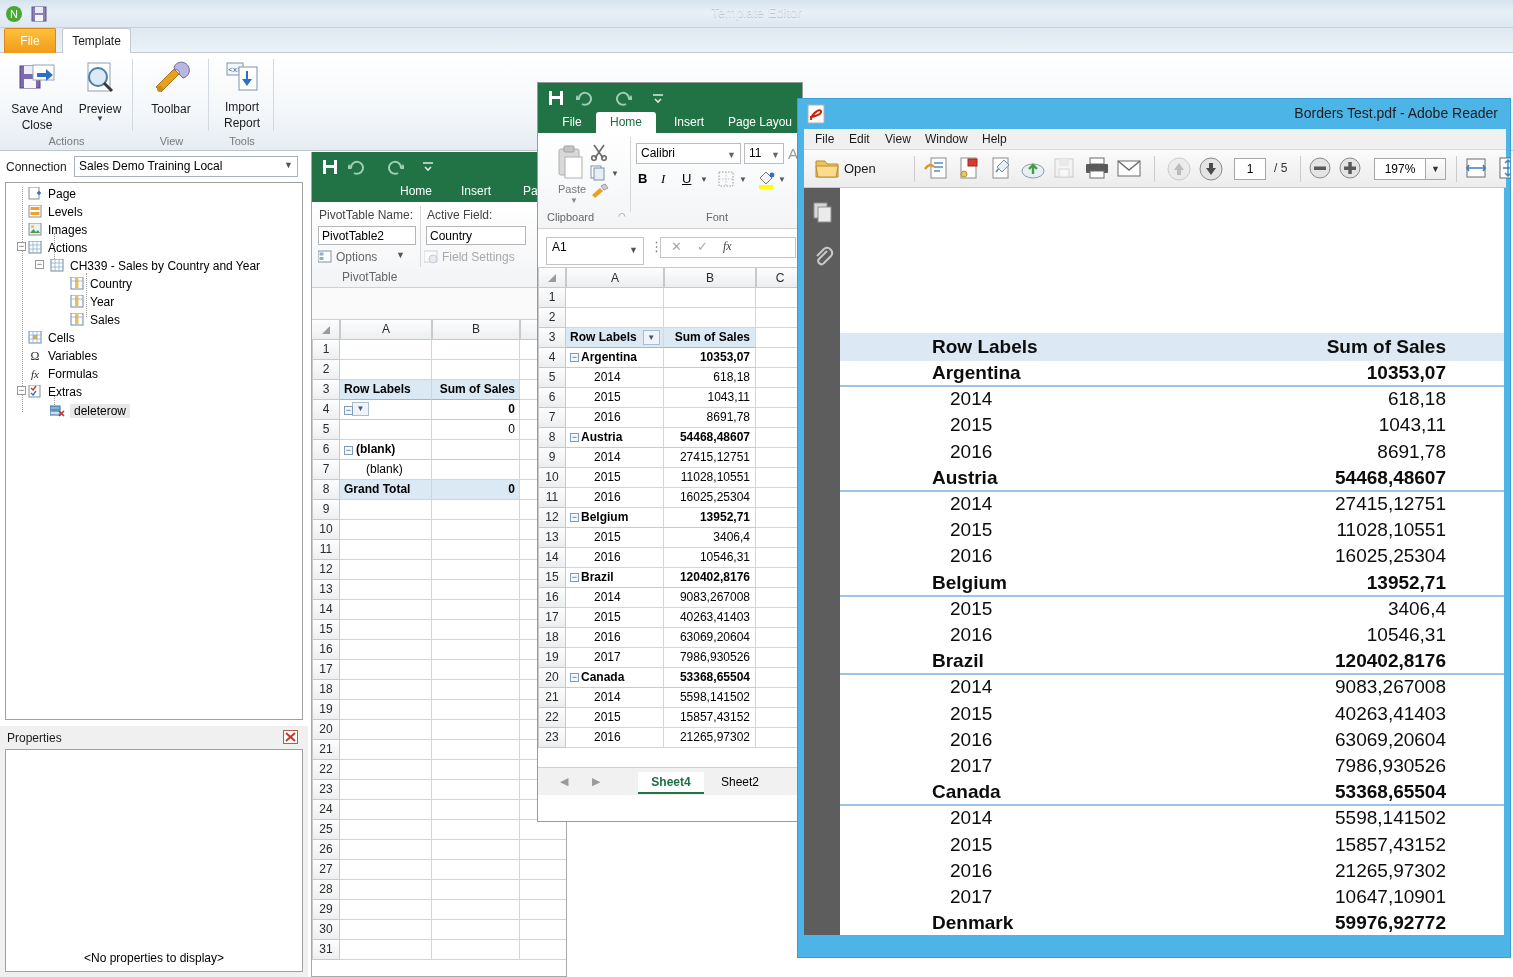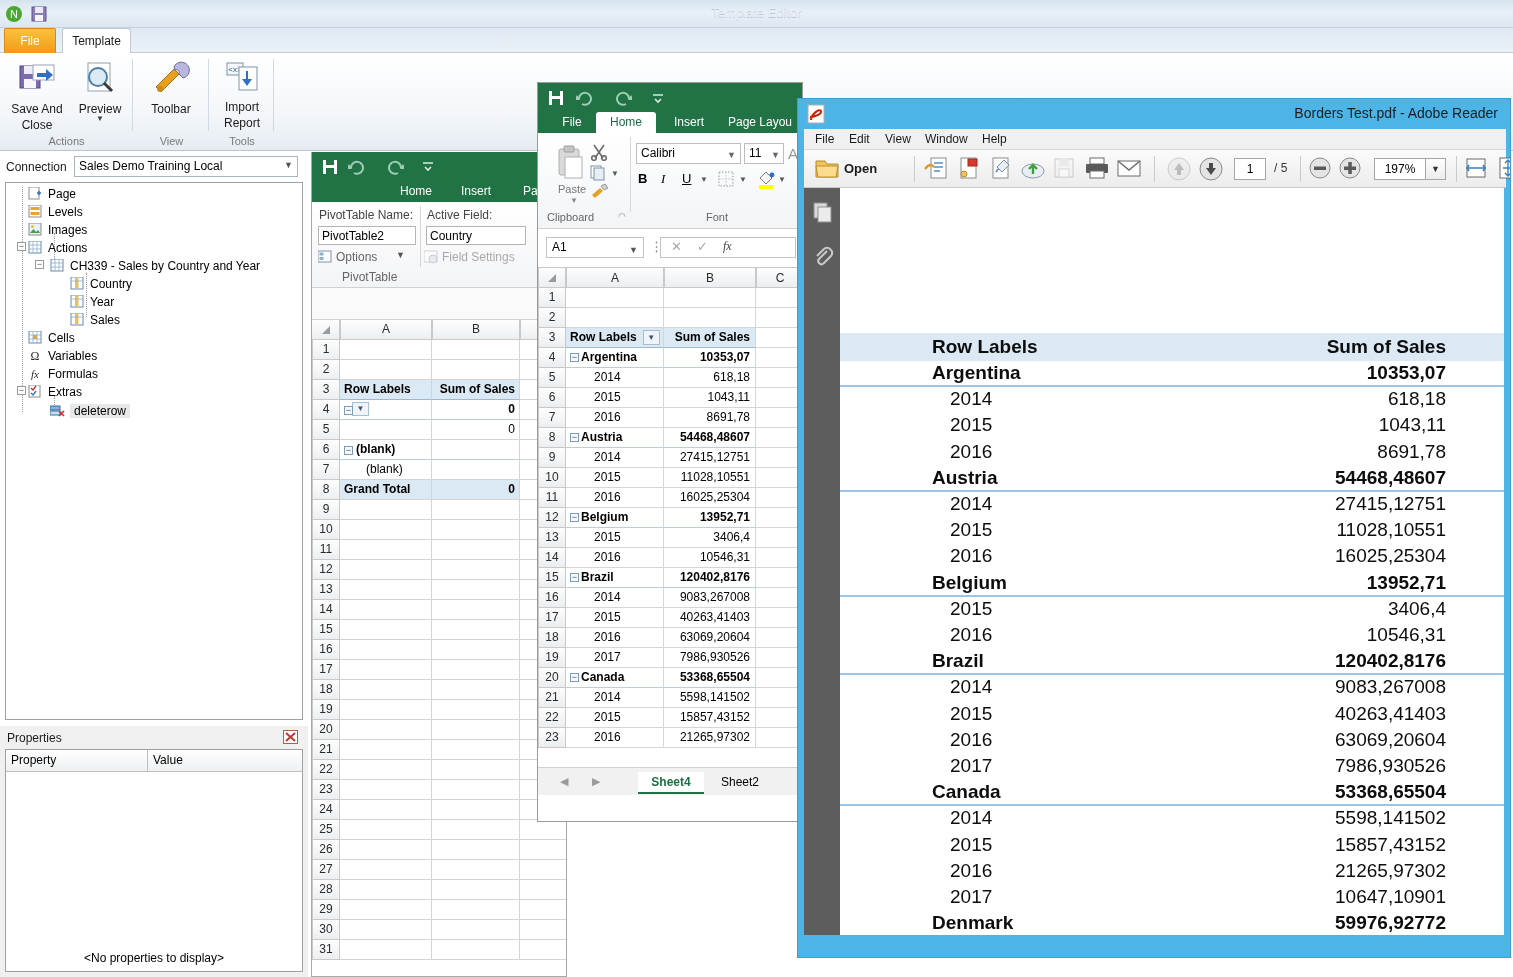--- a/index.html
+++ b/index.html
@@ -139,21 +139,21 @@
   #excel2 {
     position:absolute; left:537px; top:82px; width:266px; height:740px;
     background:#fff; border:1px solid #9a9a9a; overflow:hidden;
   }
   .x2-green { position:absolute; left:0; top:0; width:266px; height:50px; background:#217346; }
   .x2-tabstrip { position:absolute; left:0; top:29px; width:266px; height:21px; }
   .x2-tab { position:absolute; top:0; height:21px; line-height:20px; font-size:12px; color:#fff; text-align:center;}
   .x2-tab.active { background:#fff; color:#1d6f44; border-radius:3px 3px 0 0; }
   .x2-ribbon { position:absolute; left:0; top:50px; width:266px; height:96px;
      background:linear-gradient(to bottom,#ffffff,#f2f4f6); border-bottom:1px solid #d0d0d0; }
-  .x2-namebox { position:absolute; left:8px; top:154px; width:98px; height:21px;
+  .x2-namebox { position:absolute; left:8px; top:154px; width:98px; height:28px;
      border:1px solid #c4c4c4; background:#fff; font-size:12px; line-height:19px; padding-left:5px; }
   .x2-namebox .arr { position:absolute; right:5px; top:3px; font-size:9px; color:#555; }
   .x2-fbar { position:absolute; left:122px; top:154px; right:6px; height:21px;
      border:1px solid #c4c4c4; background:#fff; }
   .x2-grid { position:absolute; left:0; top:184px; width:266px; height:510px; }
   .x2-colhdr { position:absolute; top:0; height:21px;
      background:linear-gradient(to bottom,#fdfdfd,#ebeef0); border:1px solid #c9c9c9;
      font-size:12px; text-align:center; line-height:20px; color:#2a2a2a; }
   .x2-rowhdr { position:absolute; left:0; width:28px; height:20px;
      background:linear-gradient(to bottom,#fdfdfd,#ebeef0); border:1px solid #c9c9c9;
@@ -436,25 +436,20 @@
   </div>
 
   <div class="props-panel">
     <div class="props-title">Properties</div>
     <div class="props-close">
       <svg width="11" height="10" viewBox="0 0 11 10">
           <path d="M1 1 L10 9 M10 1 L1 9" stroke="#c0392b" stroke-width="2"></path>
         </svg>
     </div>
     <div class="props-grid">
-      <div class="props-hdr">
-        <span class="c1">Property</span>
-        <span class="vsep"></span>
-        <span class="c2">Value</span>
-      </div>
       <div class="props-empty">&lt;No properties to display&gt;</div>
     </div>
   </div>
 </div>
 
 <div id="excel1">
   <div class="x1-green">
     <span class="x1-qat" style="left:10px;">
       <svg width="16" height="16" viewBox="0 0 16 16">
           <rect x="1" y="1" width="14" height="14" fill="#fff"></rect>
@@ -894,21 +889,21 @@
     <span class="ar-menu" style="left:178px;">Help</span>
   </div>
 
   <div class="ar-toolbar">
     <span class="tb-btn" style="left:10px;">
       <svg width="26" height="24" viewBox="0 0 26 24">
           <path d="M2 5 h9 l2 3 h11 v13 H2 z" fill="#f0c35a" stroke="#b8902f"></path>
           <path d="M2 10 h22 l-2 11 H4 z" fill="#fbdc8e" stroke="#b8902f"></path>
         </svg>
     </span>
-    <span style="position:absolute;left:40px;top:11px;font-size:13px;font-weight:bold;color:#1b1b1b;">Open</span>
+    <span style="position:absolute;left:40px;top:11px;font-size:13px;font-weight:normal;color:#1b1b1b;">Open</span>
     <span class="tb-sep" style="left:110px;"></span>
 
     <span class="tb-btn" style="left:120px;">
       <svg width="26" height="24" viewBox="0 0 26 24">
           <rect x="7" y="2" width="15" height="20" fill="#fff" stroke="#8b8b8b"></rect>
           <path d="M10 7 h9 M10 11 h9 M10 15 h6" stroke="#5a8fc0" stroke-width="1.4"></path>
           <path d="M1 13 q5 -7 9 -2" fill="none" stroke="#d89a26" stroke-width="2.4"></path>
         </svg>
     </span>
     <span class="tb-btn" style="left:152px;">

